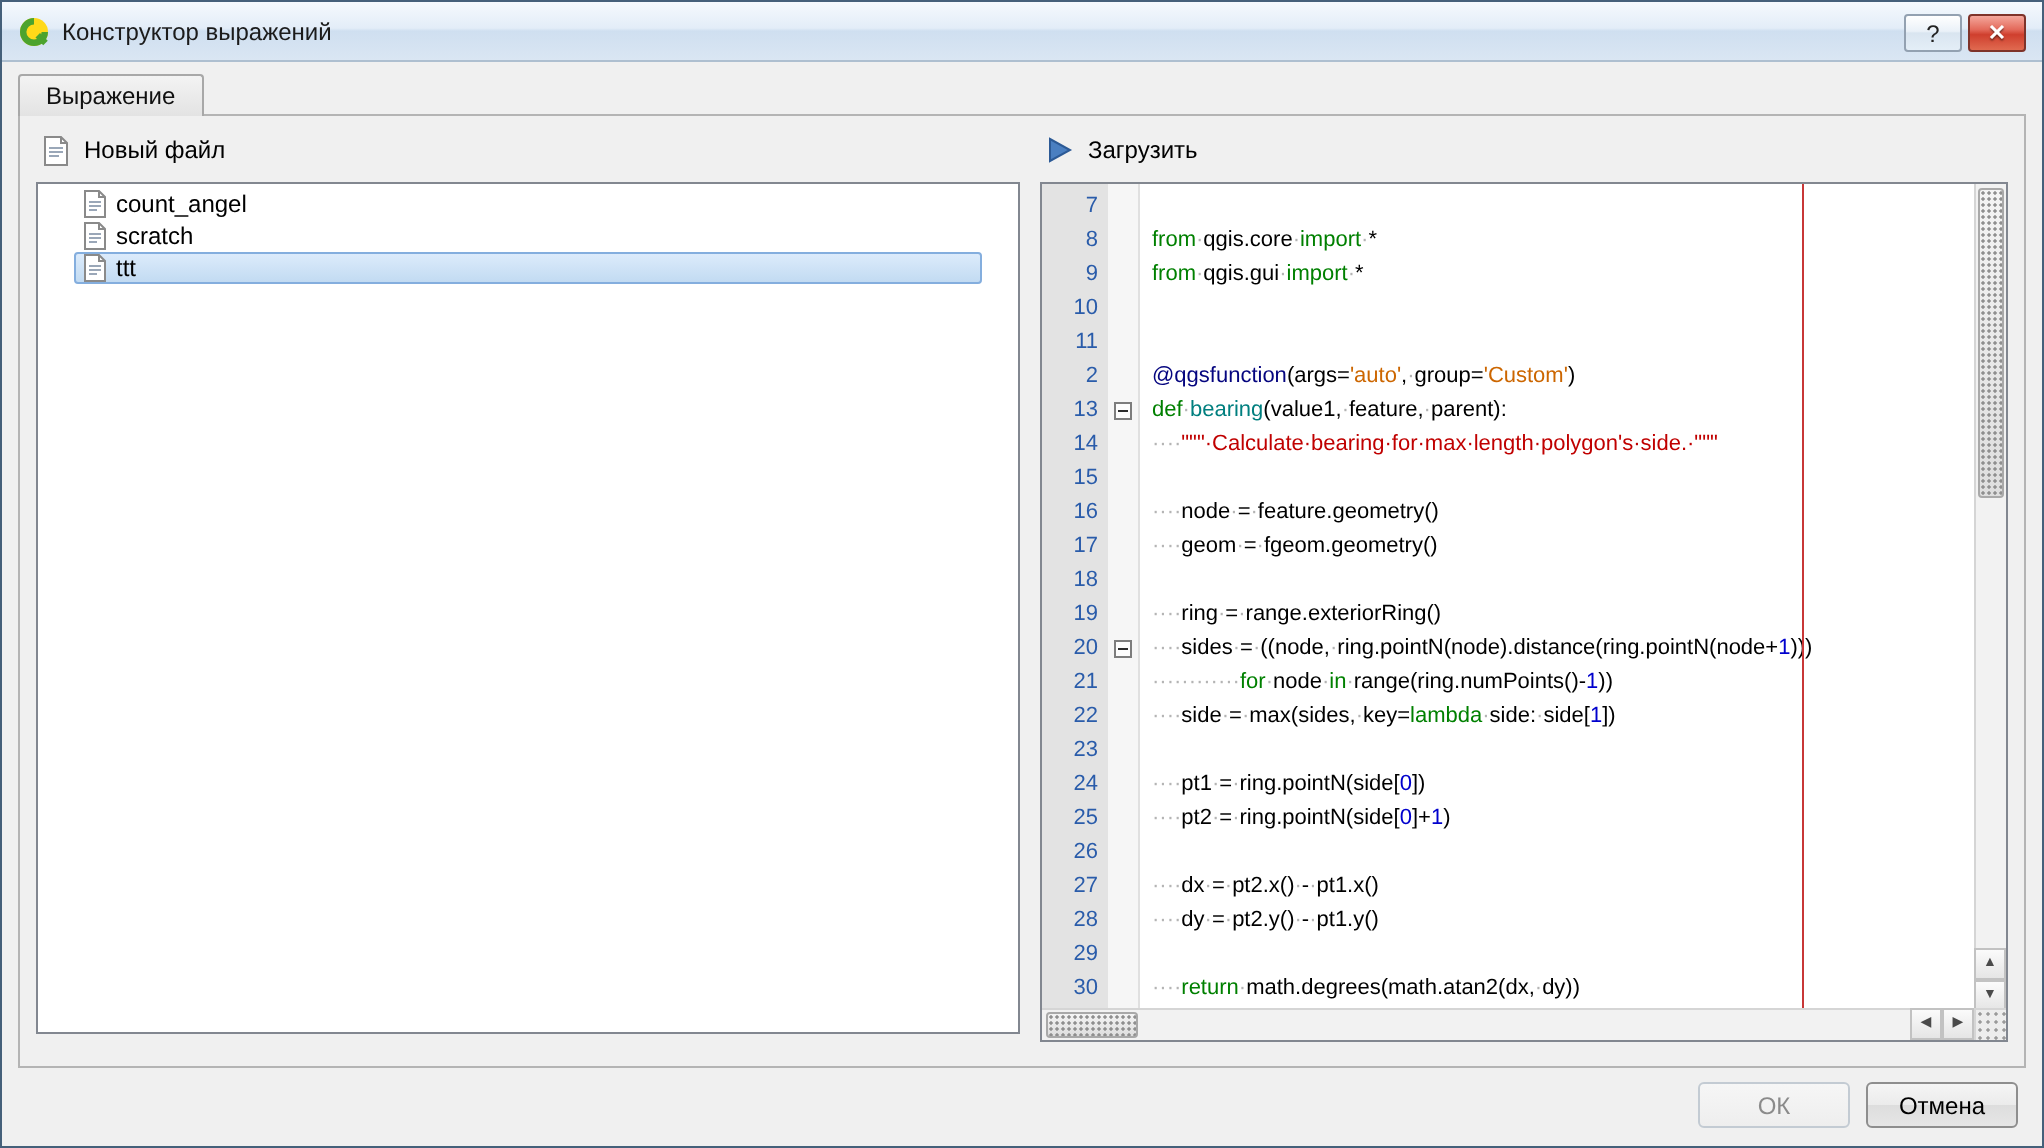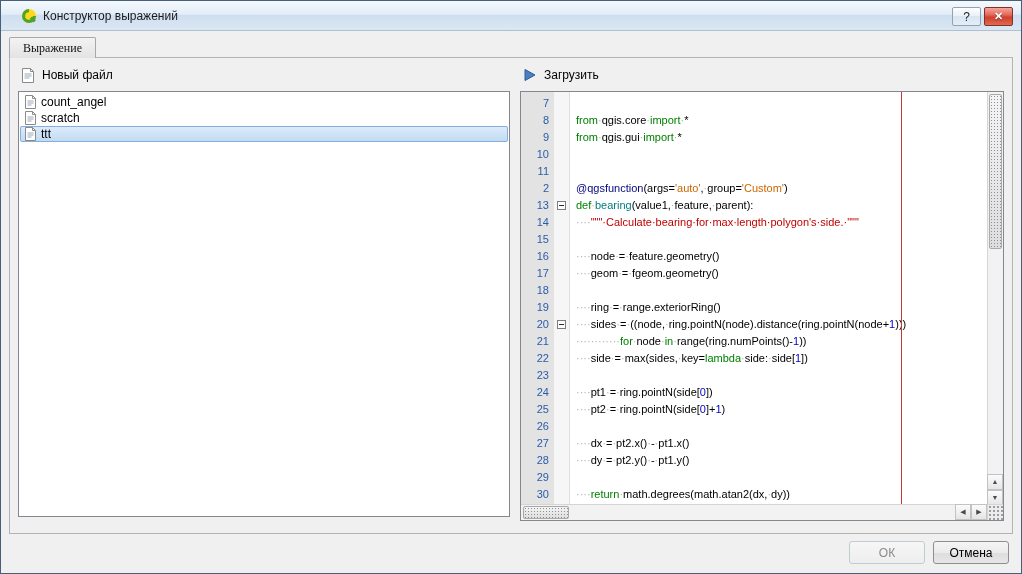--- a/index.html
+++ b/index.html
@@ -9,48 +9,48 @@
   *{box-sizing:border-box;}
   html,body{margin:0;padding:0;background:#8b9aa8;}
   .window{
     position:relative;width:1022px;height:574px;background:#f0f0f0;
     border:1px solid #45607a;font-family:"Liberation Sans",sans-serif;overflow:hidden;
   }
   
   .titlebar{
     position:absolute;left:0;top:0;right:0;height:30px;
     background:linear-gradient(#f5f9fd,#e3edf8 45%,#cfdff0 50%,#dae6f3);
-    border-bottom:1px solid #aebfd0;display:flex;align-items:center;padding:0 20px;
+    border-bottom:1px solid #aebfd0;display:flex;align-items:center;padding:0 8px;
   }
   .app-icon{width:16px;height:16px;display:inline-block;}
   .title{font-size:12px;color:#1b1b1b;margin-left:6px;}
   .tb-buttons{position:absolute;right:8px;top:6px;display:flex;gap:3px;}
   .tb-btn{width:29px;height:19px;border-radius:2px;border:1px solid #93a1b1;
     display:flex;align-items:center;justify-content:center;font-size:12px;cursor:default;}
   .tb-btn.help{background:linear-gradient(#ffffff,#eaf1f8 45%,#d9e5f0 50%,#e4eef7);color:#222;}
   .tb-btn.close{background:linear-gradient(#f4a79c,#e3695a 40%,#cf3f2e 55%,#e06a50);
     border-color:#7e332a;color:#fff;font-weight:bold;font-size:11px;text-shadow:0 1px 1px rgba(0,0,0,.45);}
   
   .tabbar{position:absolute;left:8px;top:32px;height:25px;z-index:3;display:flex;align-items:flex-end;}
   .tab{height:21px;line-height:21px;padding:0 13px;font-size:12px;color:#111;
     background:linear-gradient(#f3f3f3,#e3e3e3);border:1px solid #a8a8a8;border-bottom:none;
-    border-radius:2px 2px 0 0;margin-right:2px;font-family:Liberation Serif, serif;}
+    border-radius:2px 2px 0 0;margin-right:2px;}
   .tab.active{height:25px;line-height:24px;background:linear-gradient(#fcfcfc,#f0f0f0);}
   
   .pane{position:absolute;left:8px;right:8px;top:56px;height:477px;background:#f0f0f0;border:1px solid #b4b4b4;}
   .tool-btn{position:absolute;top:7px;height:20px;display:flex;align-items:center;gap:6px;
     font-size:12px;color:#000;background:transparent;border:none;padding:0 4px;cursor:default;}
   .tool-btn.new-file{left:6px;}
   .tool-btn.load{left:508px;}
   .tool-icon{display:inline-flex;width:16px;height:16px;align-items:center;justify-content:center;}
   
   .file-list{position:absolute;left:8px;top:33px;width:492px;height:426px;background:#fff;
     border:1px solid #828790;padding-top:2px;overflow:hidden;}
   .file-row{height:16px;display:flex;align-items:center;gap:4px;padding:0 3px;font-size:12px;
-    color:#000;border:1px solid transparent;border-radius:2px;margin:0 1px;}
+    color:#000;border:1px solid transparent;border-radius:2px;margin:0 18px;}
   .file-row.selected{background:linear-gradient(#dcebfb,#c2dbf2);border-color:#84aede;}
   .ficon{display:inline-flex;width:13px;height:14px;}
   
   .editor{position:absolute;left:510px;top:33px;width:484px;height:430px;background:#fff;border:1px solid #828790;}
   .gutter-num{position:absolute;left:0;top:0;width:33px;height:414px;background:#e3e3e3;padding-top:3px;}
   .gutter-fold{position:absolute;left:33px;top:0;width:16px;height:414px;background:#f6f6f6;
     border-right:1px solid #e0e0e0;padding-top:3px;}
   .code-area{position:absolute;left:50px;right:16px;top:0;height:414px;background:#fff;overflow:hidden;}
   .code-lines{padding:3px 0 0 5px;}
   .ln{height:17px;line-height:17px;font-size:11px;color:var(--c-ln);text-align:right;padding-right:5px;}

